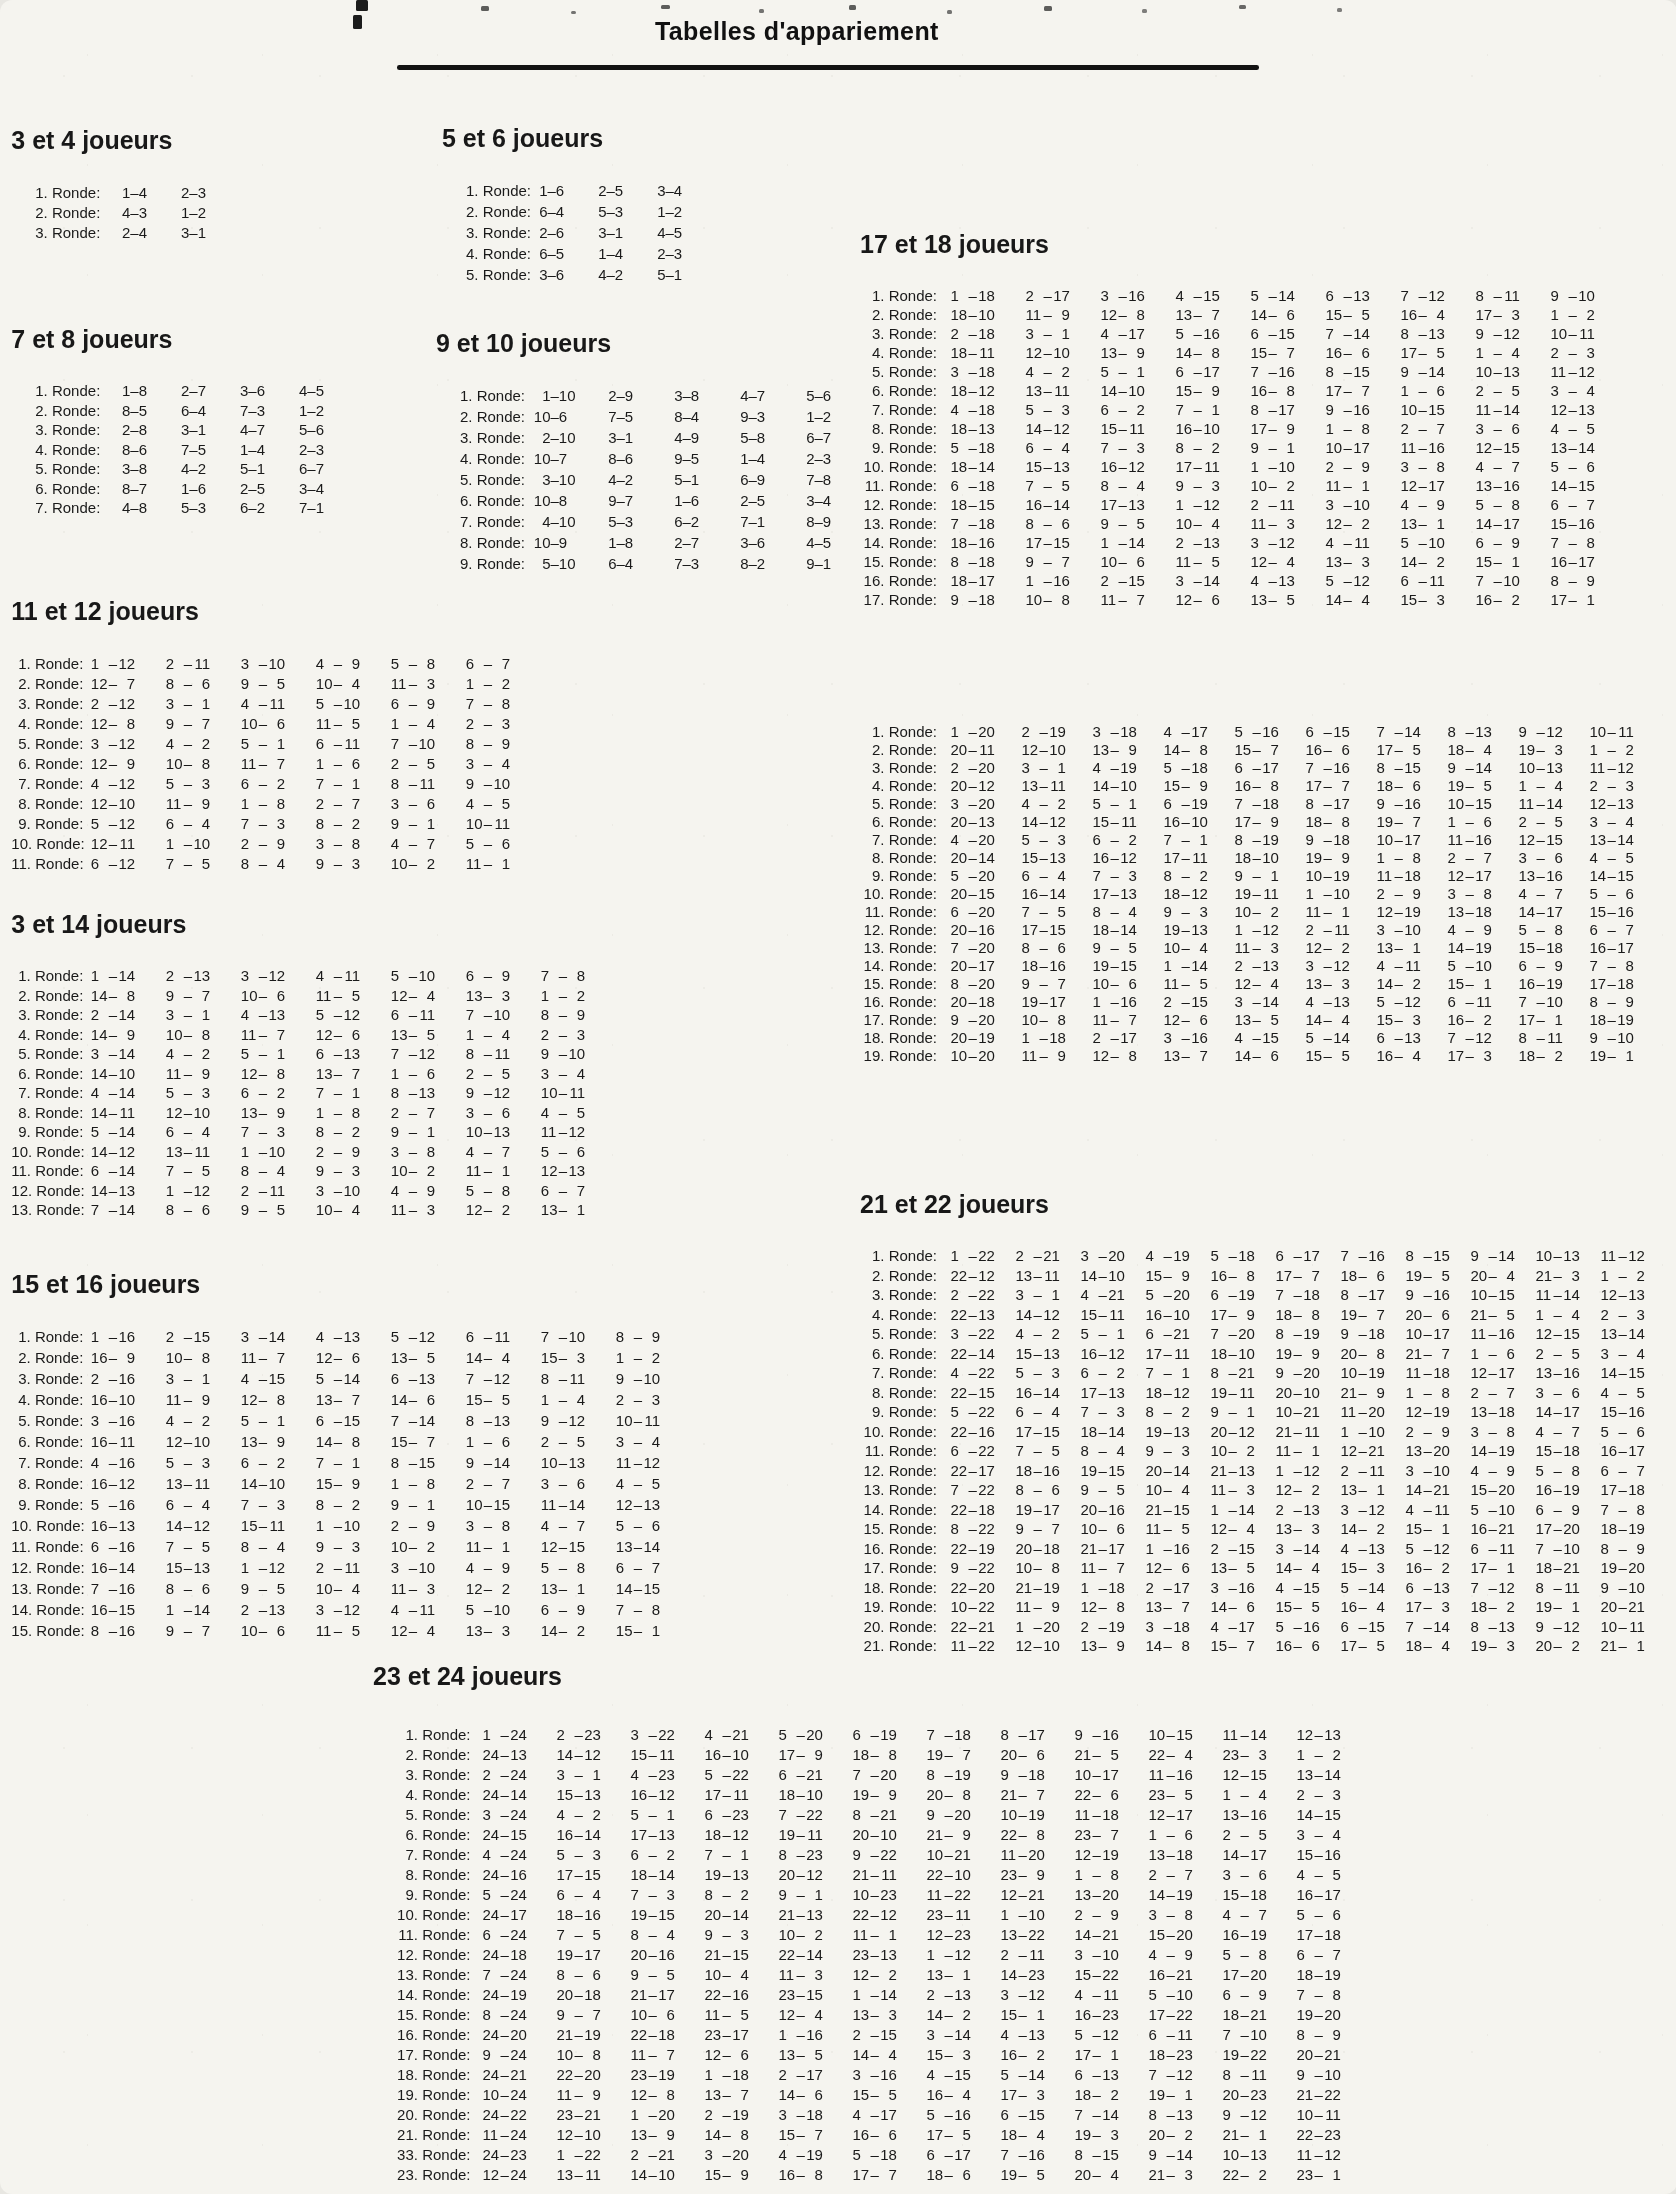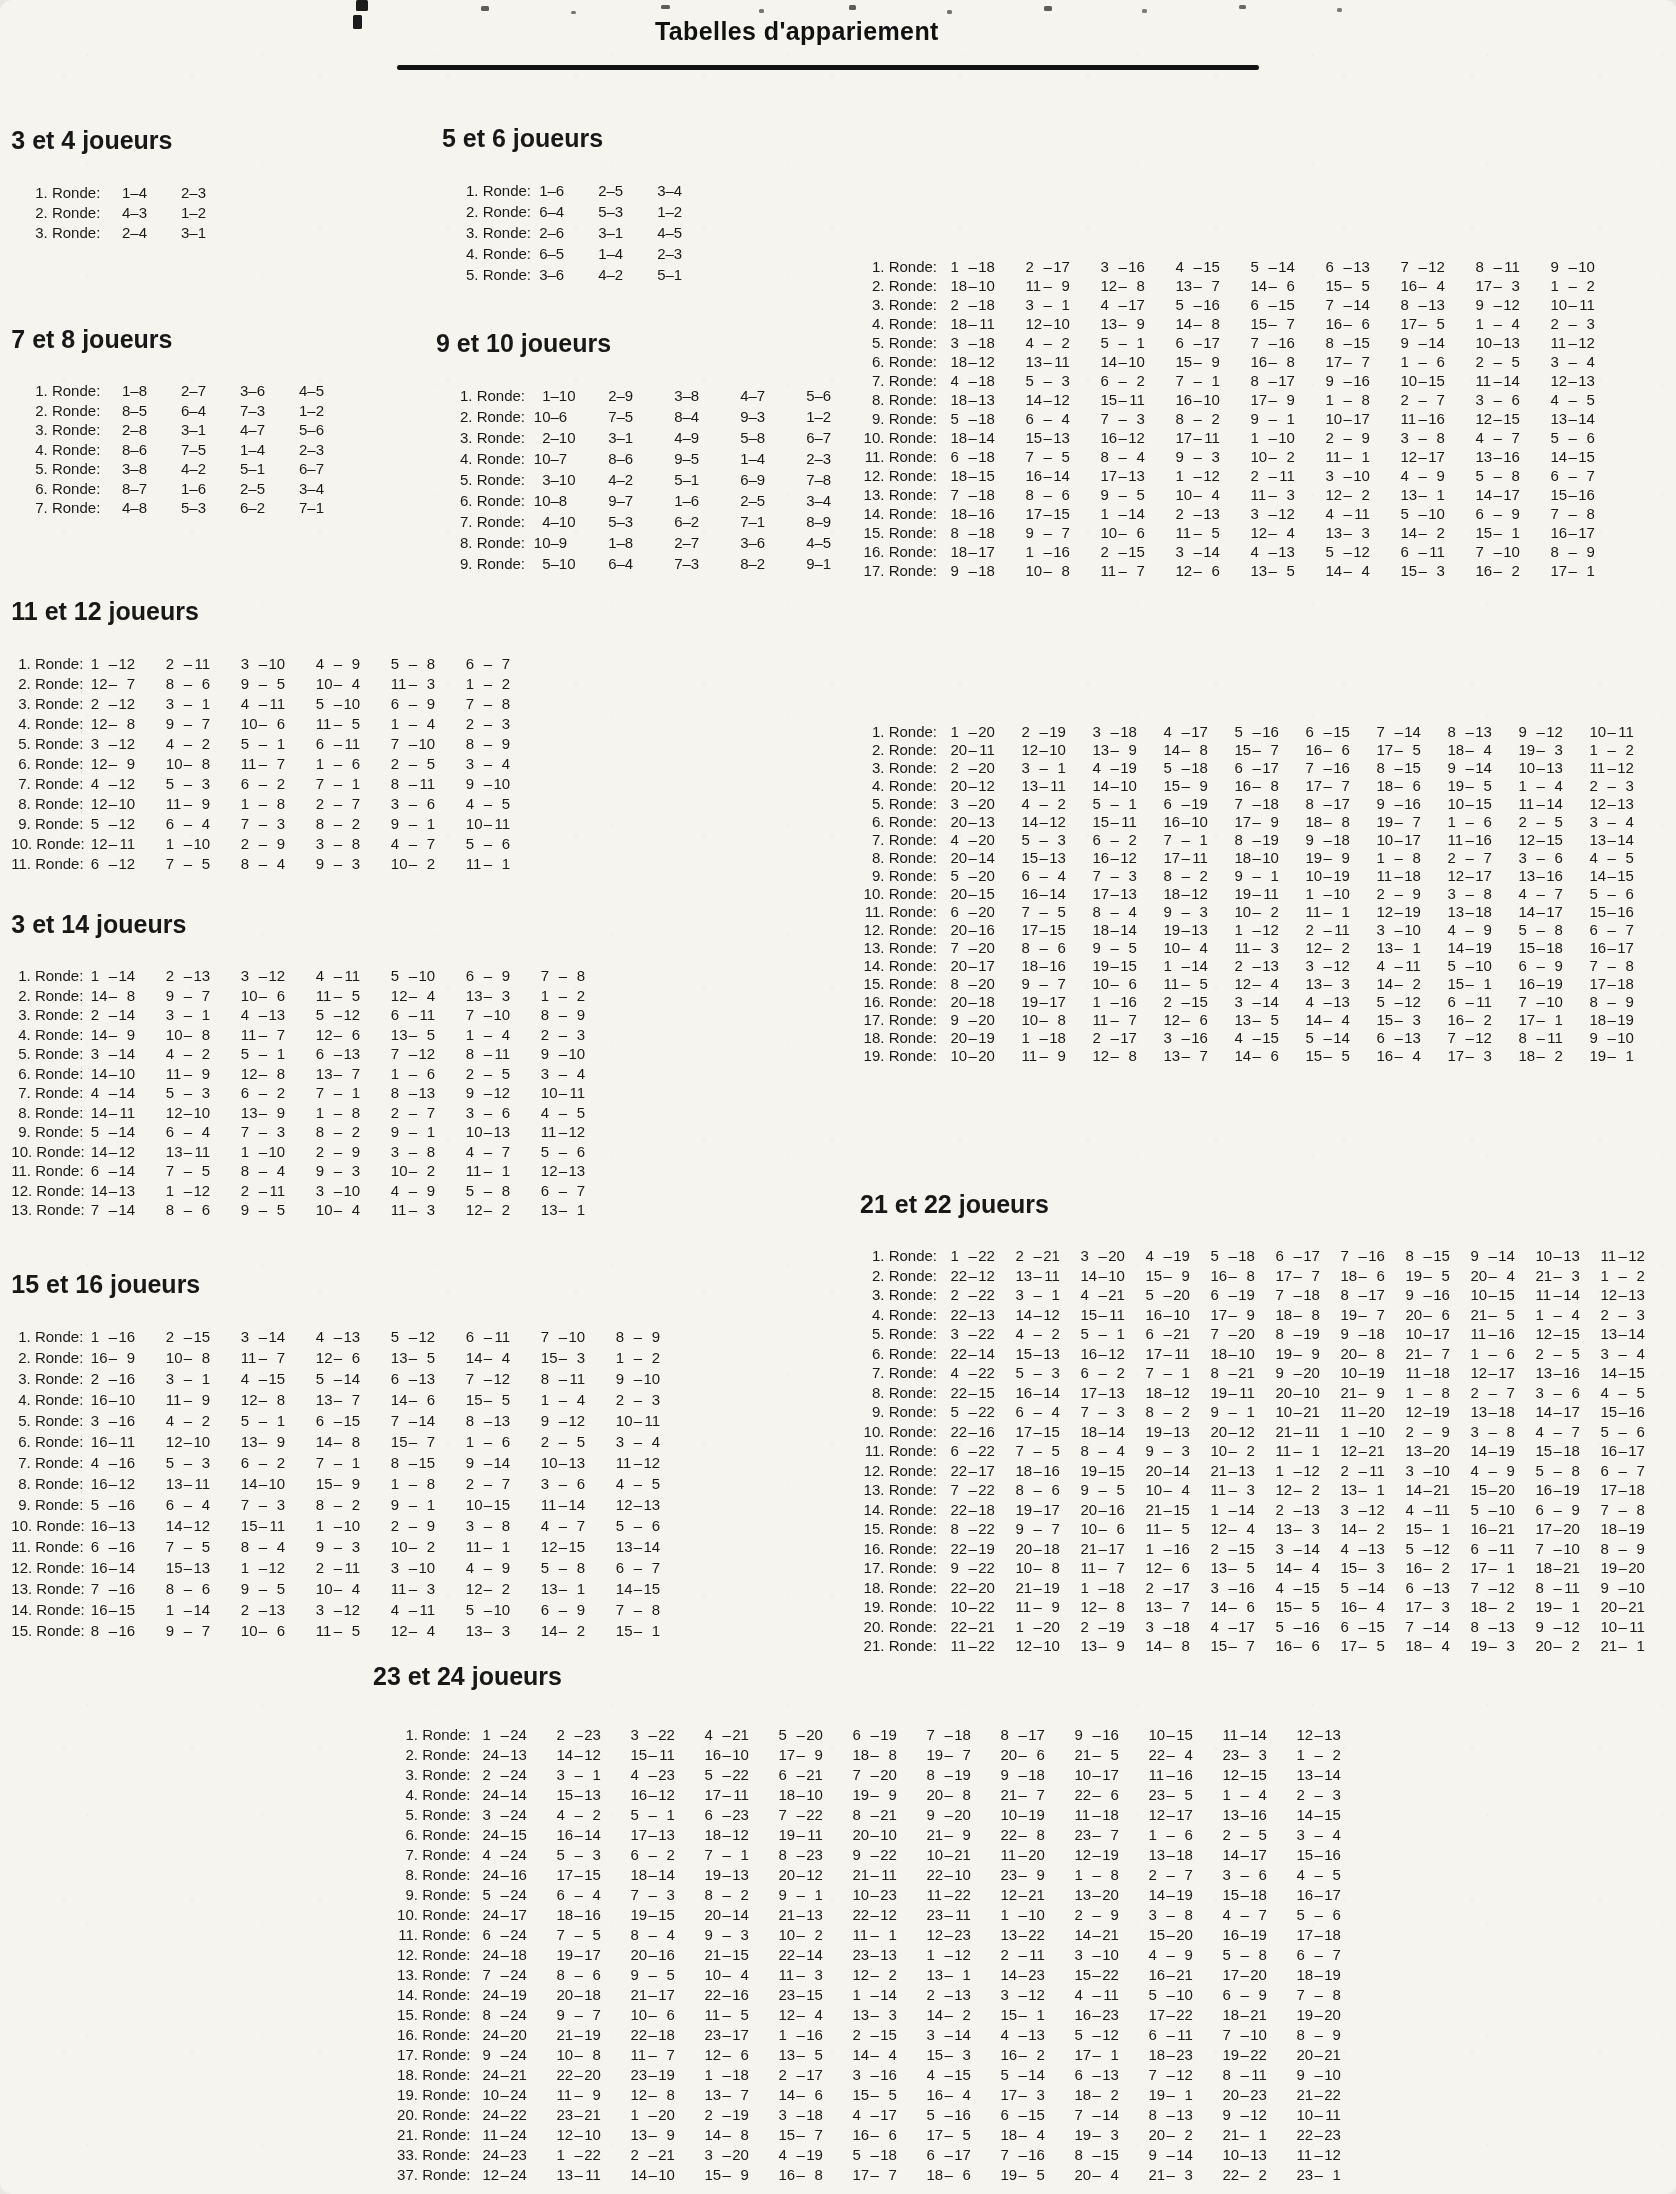--- a/index.html
+++ b/index.html
@@ -664,20 +664,21 @@
           <span class="pair"><span class="a">11</span><span class="d">–</span><span class="b">5</span></span>
           <span class="pair"><span class="a">12</span><span class="d">–</span><span class="b">4</span></span>
           <span class="pair"><span class="a">13</span><span class="d">–</span><span class="b">3</span></span>
           <span class="pair"><span class="a">14</span><span class="d">–</span><span class="b">2</span></span>
           <span class="pair"><span class="a">15</span><span class="d">–</span><span class="b">1</span></span>
         </div>
       </div>
   </section>
 
   <section class="sec t-big t-w100 bigR lh25" style="left:860px;top:230px">
+    <h2 class="sec-title">17 et 18 joueurs</h2>
     <div class="rows">
         <div class="row">
           <span class="rlabel">1. Ronde:</span>
           <span class="pair"><span class="a">1</span><span class="d">–</span><span class="b">18</span></span>
           <span class="pair"><span class="a">2</span><span class="d">–</span><span class="b">17</span></span>
           <span class="pair"><span class="a">3</span><span class="d">–</span><span class="b">16</span></span>
           <span class="pair"><span class="a">4</span><span class="d">–</span><span class="b">15</span></span>
           <span class="pair"><span class="a">5</span><span class="d">–</span><span class="b">14</span></span>
           <span class="pair"><span class="a">6</span><span class="d">–</span><span class="b">13</span></span>
           <span class="pair"><span class="a">7</span><span class="d">–</span><span class="b">12</span></span>
@@ -1758,21 +1759,21 @@
           <span class="pair"><span class="a">4</span><span class="d">–</span><span class="b">19</span></span>
           <span class="pair"><span class="a">5</span><span class="d">–</span><span class="b">18</span></span>
           <span class="pair"><span class="a">6</span><span class="d">–</span><span class="b">17</span></span>
           <span class="pair"><span class="a">7</span><span class="d">–</span><span class="b">16</span></span>
           <span class="pair"><span class="a">8</span><span class="d">–</span><span class="b">15</span></span>
           <span class="pair"><span class="a">9</span><span class="d">–</span><span class="b">14</span></span>
           <span class="pair"><span class="a">10</span><span class="d">–</span><span class="b">13</span></span>
           <span class="pair"><span class="a">11</span><span class="d">–</span><span class="b">12</span></span>
         </div>
         <div class="row">
-          <span class="rlabel">37. Ronde:</span>
+          <span class="rlabel">23. Ronde:</span>
           <span class="pair"><span class="a">12</span><span class="d">–</span><span class="b">24</span></span>
           <span class="pair"><span class="a">13</span><span class="d">–</span><span class="b">11</span></span>
           <span class="pair"><span class="a">14</span><span class="d">–</span><span class="b">10</span></span>
           <span class="pair"><span class="a">15</span><span class="d">–</span><span class="b">9</span></span>
           <span class="pair"><span class="a">16</span><span class="d">–</span><span class="b">8</span></span>
           <span class="pair"><span class="a">17</span><span class="d">–</span><span class="b">7</span></span>
           <span class="pair"><span class="a">18</span><span class="d">–</span><span class="b">6</span></span>
           <span class="pair"><span class="a">19</span><span class="d">–</span><span class="b">5</span></span>
           <span class="pair"><span class="a">20</span><span class="d">–</span><span class="b">4</span></span>
           <span class="pair"><span class="a">21</span><span class="d">–</span><span class="b">3</span></span>

